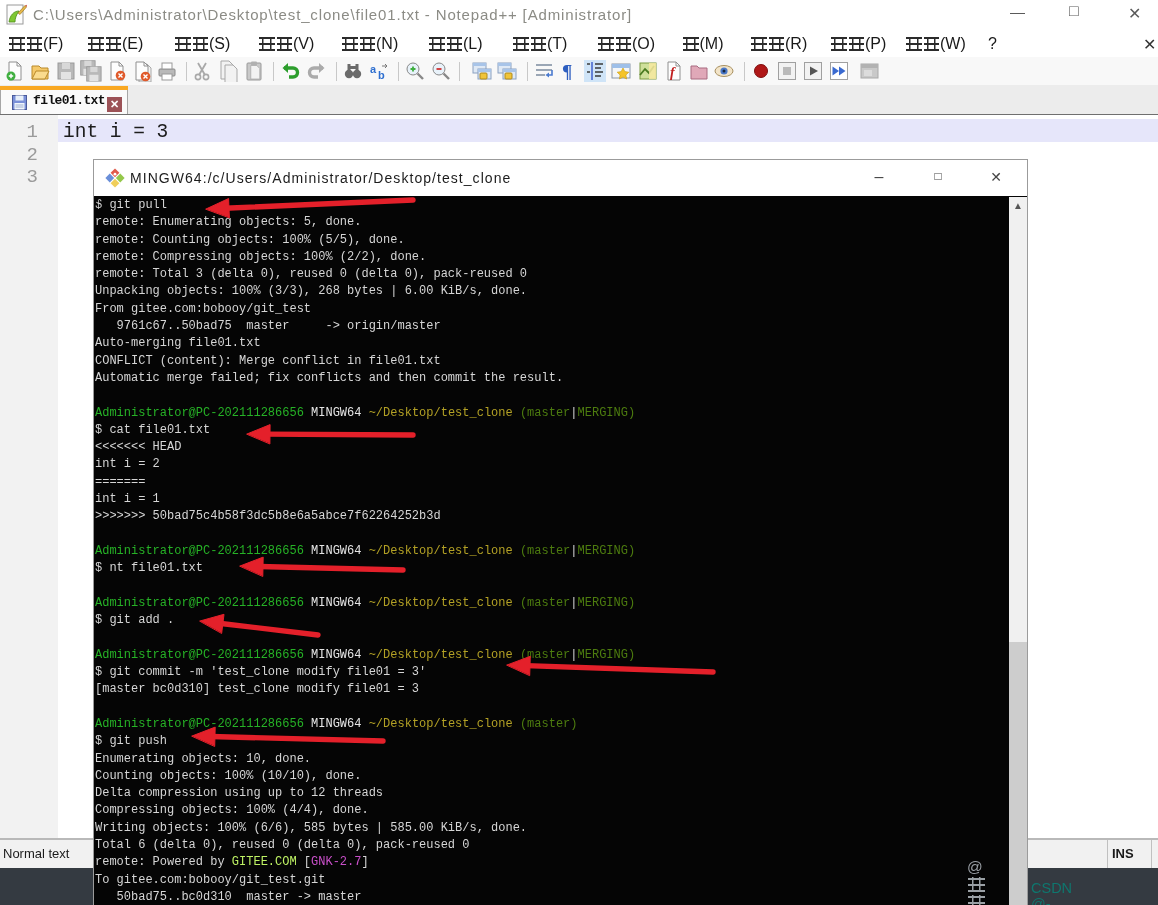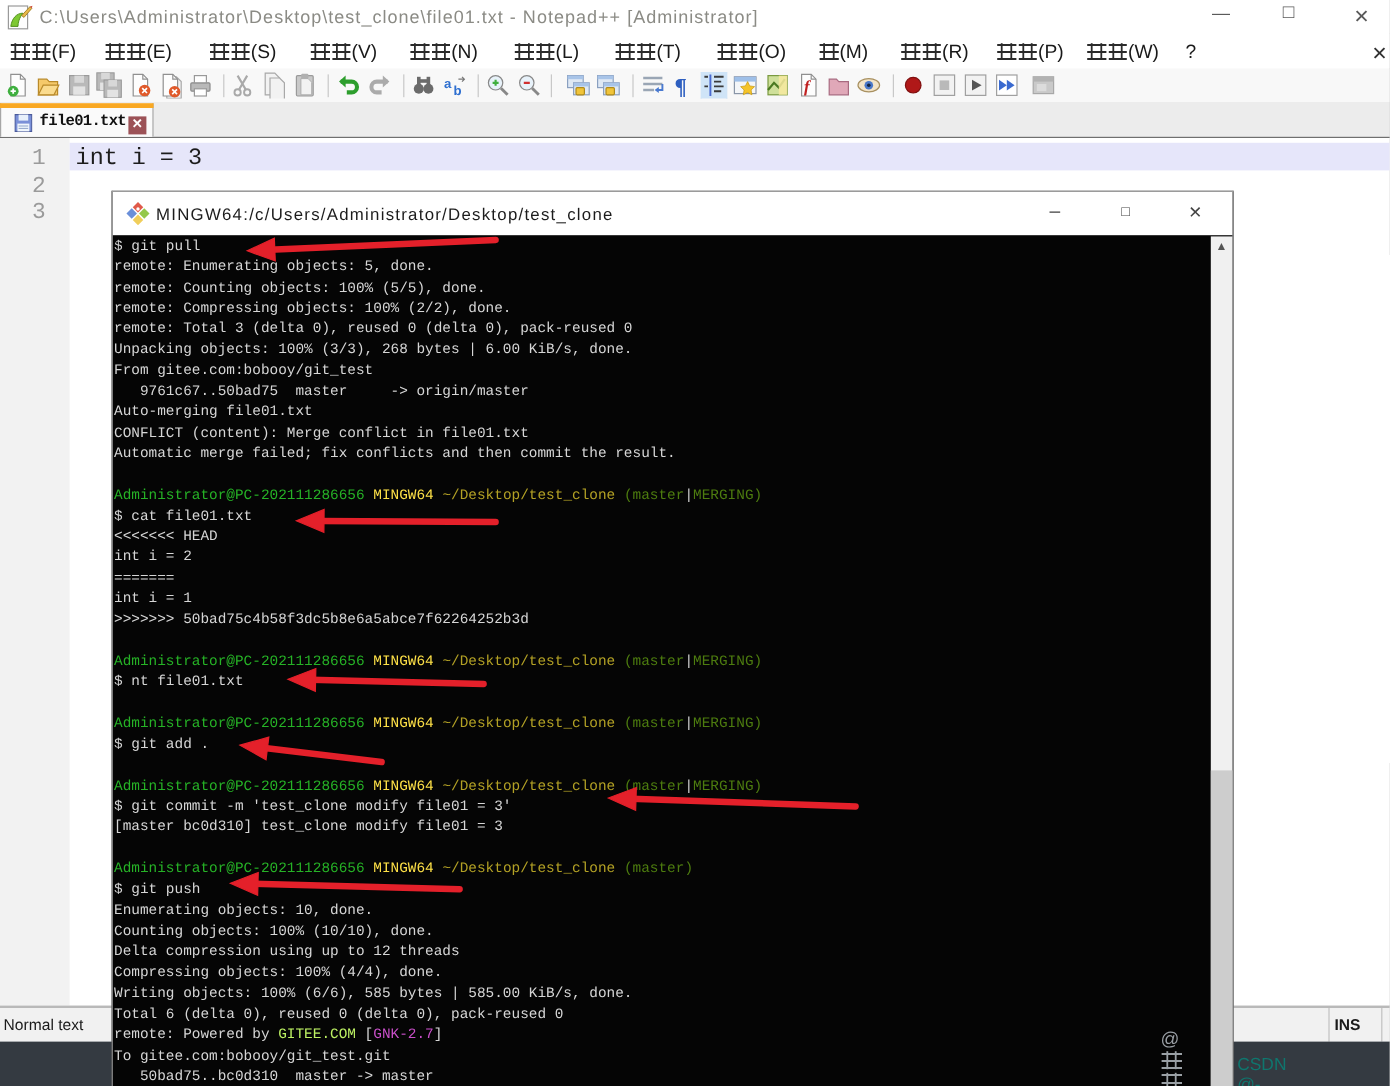--- a/index.html
+++ b/index.html
@@ -57,21 +57,21 @@
   border:1px solid #9b9b9b; border-bottom:none; background:#050505; }
 #termtitle { position:absolute; left:0; top:0; width:933px; height:36px; background:#ffffff; }
 #termtitletext { position:absolute; left:36px; top:10px; font-size:14px; letter-spacing:1.05px; color:#1c1c1c; white-space:nowrap; }
 .tbtn { position:absolute; top:0; width:46px; height:36px; color:#454545; text-align:center; }
 #termpre { position:absolute; left:1px; top:37px; width:914px; height:709px;
   font-family:"Liberation Mono",monospace; font-size:12px; line-height:17.3px;
   color:#d6d6d6; white-space:pre; overflow:hidden;border-radius:10px; }
 #termscroll { position:absolute; left:915px; top:37px; width:18px; height:709px; background:#f0f0f0; }
 #termthumb { position:absolute; left:0px; top:445px; width:18px; height:264px; background:#cdcdcd; }
 .g { color:#26b226; } 
-.m { color:#fde047; } 
+.m { color:#e5e5e5; } 
 .y { color:#b3a125; } 
 .c { color:#4d7c0f; } 
 .yb { color:#bef264; } 
 .mb { color:#c94fc9; } 
 
 #arrows { left:0; top:0; width:1158px; height:905px; pointer-events:none; }
 
 
 #wm1 { left:967px; top:858px; font-size:15.5px; color:#999ea4; }
 #wm2 { left:1031px; top:880px; font-size:14.5px; color:#0f766e; }

